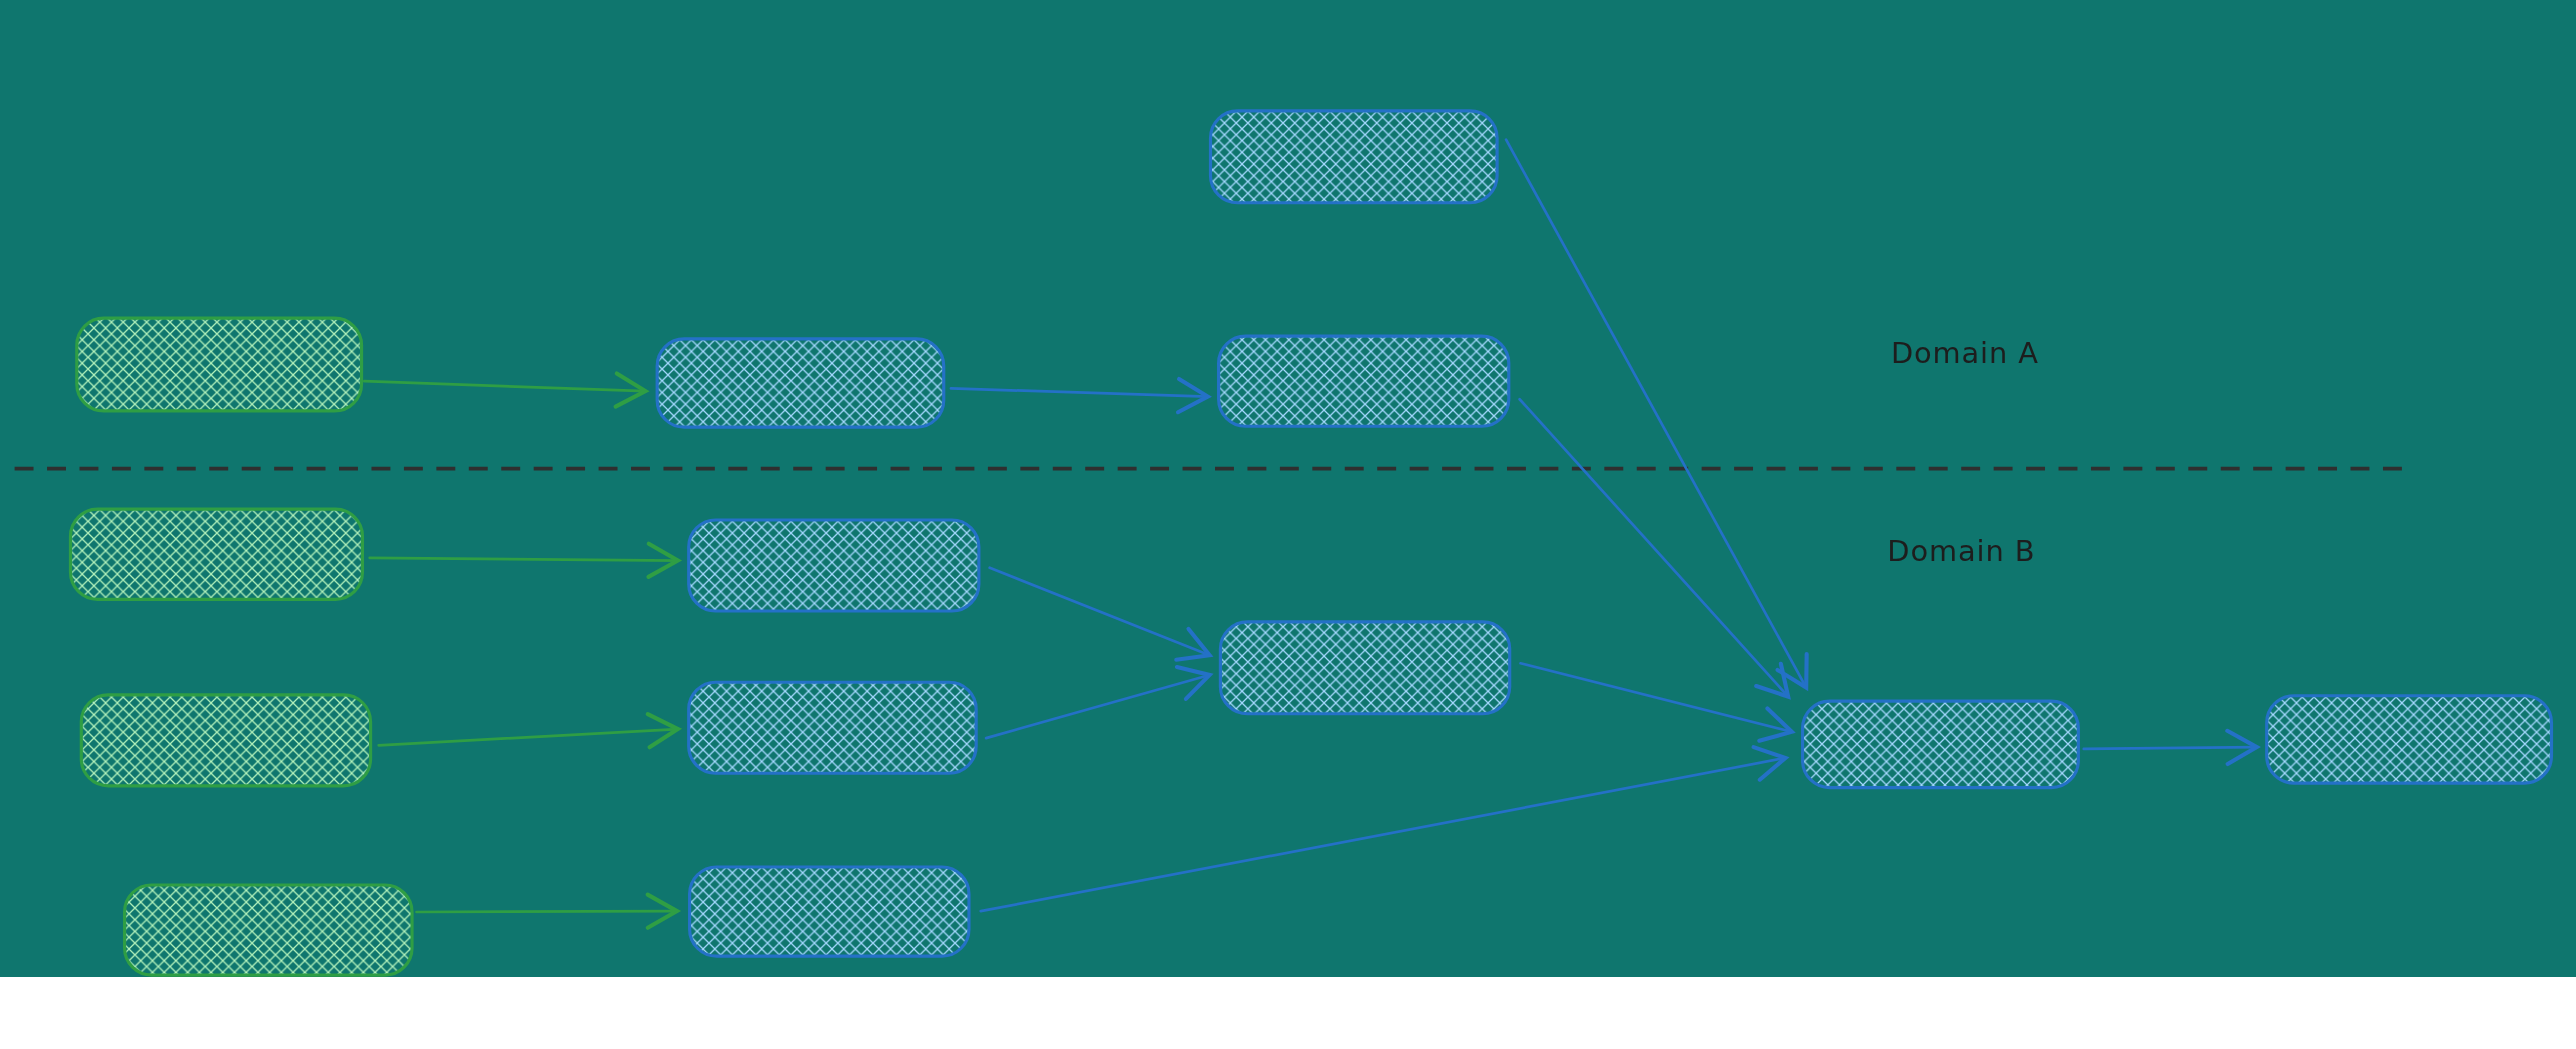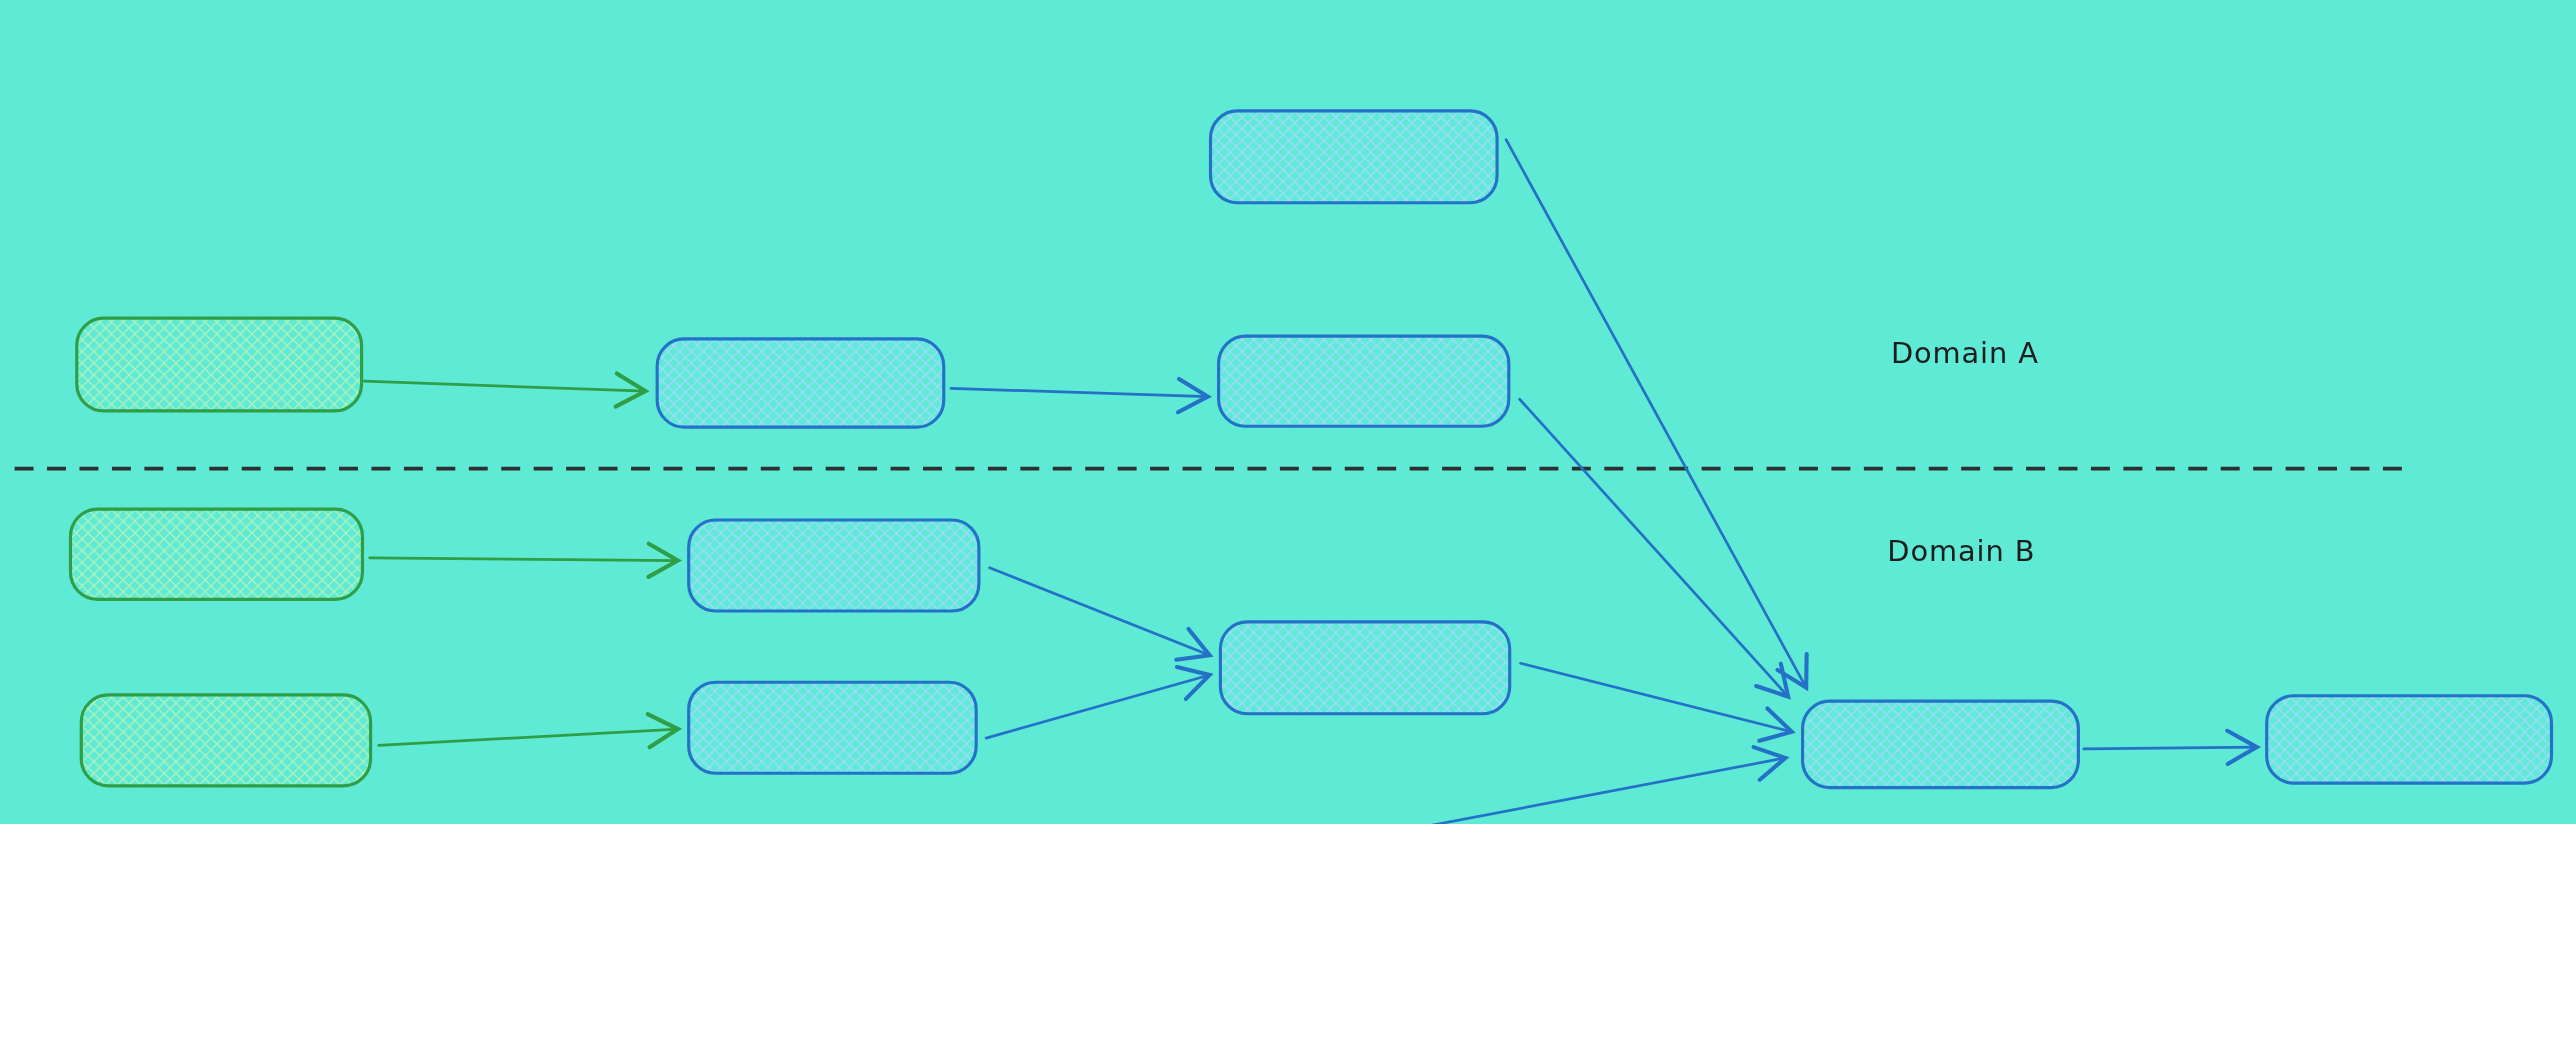--- a/index.html
+++ b/index.html
@@ -3,22 +3,22 @@
 <meta charset="utf-8">
 <style>
   html, body {
     margin: 0;
     padding: 0;
     background: #ffffff;
   }
   .canvas-wrap {
     position: relative;
     width: 2576px;
-    height: 824px;
-    background: #5eead4;
+    height: 977px;
+    background: #0f766e;
     overflow: hidden;
     font-family: "DejaVu Sans", sans-serif;
   }
   svg#diagram {
     position: absolute;
     left: 0;
     top: 0;
     display: block;
   }
   svg#diagram text {

